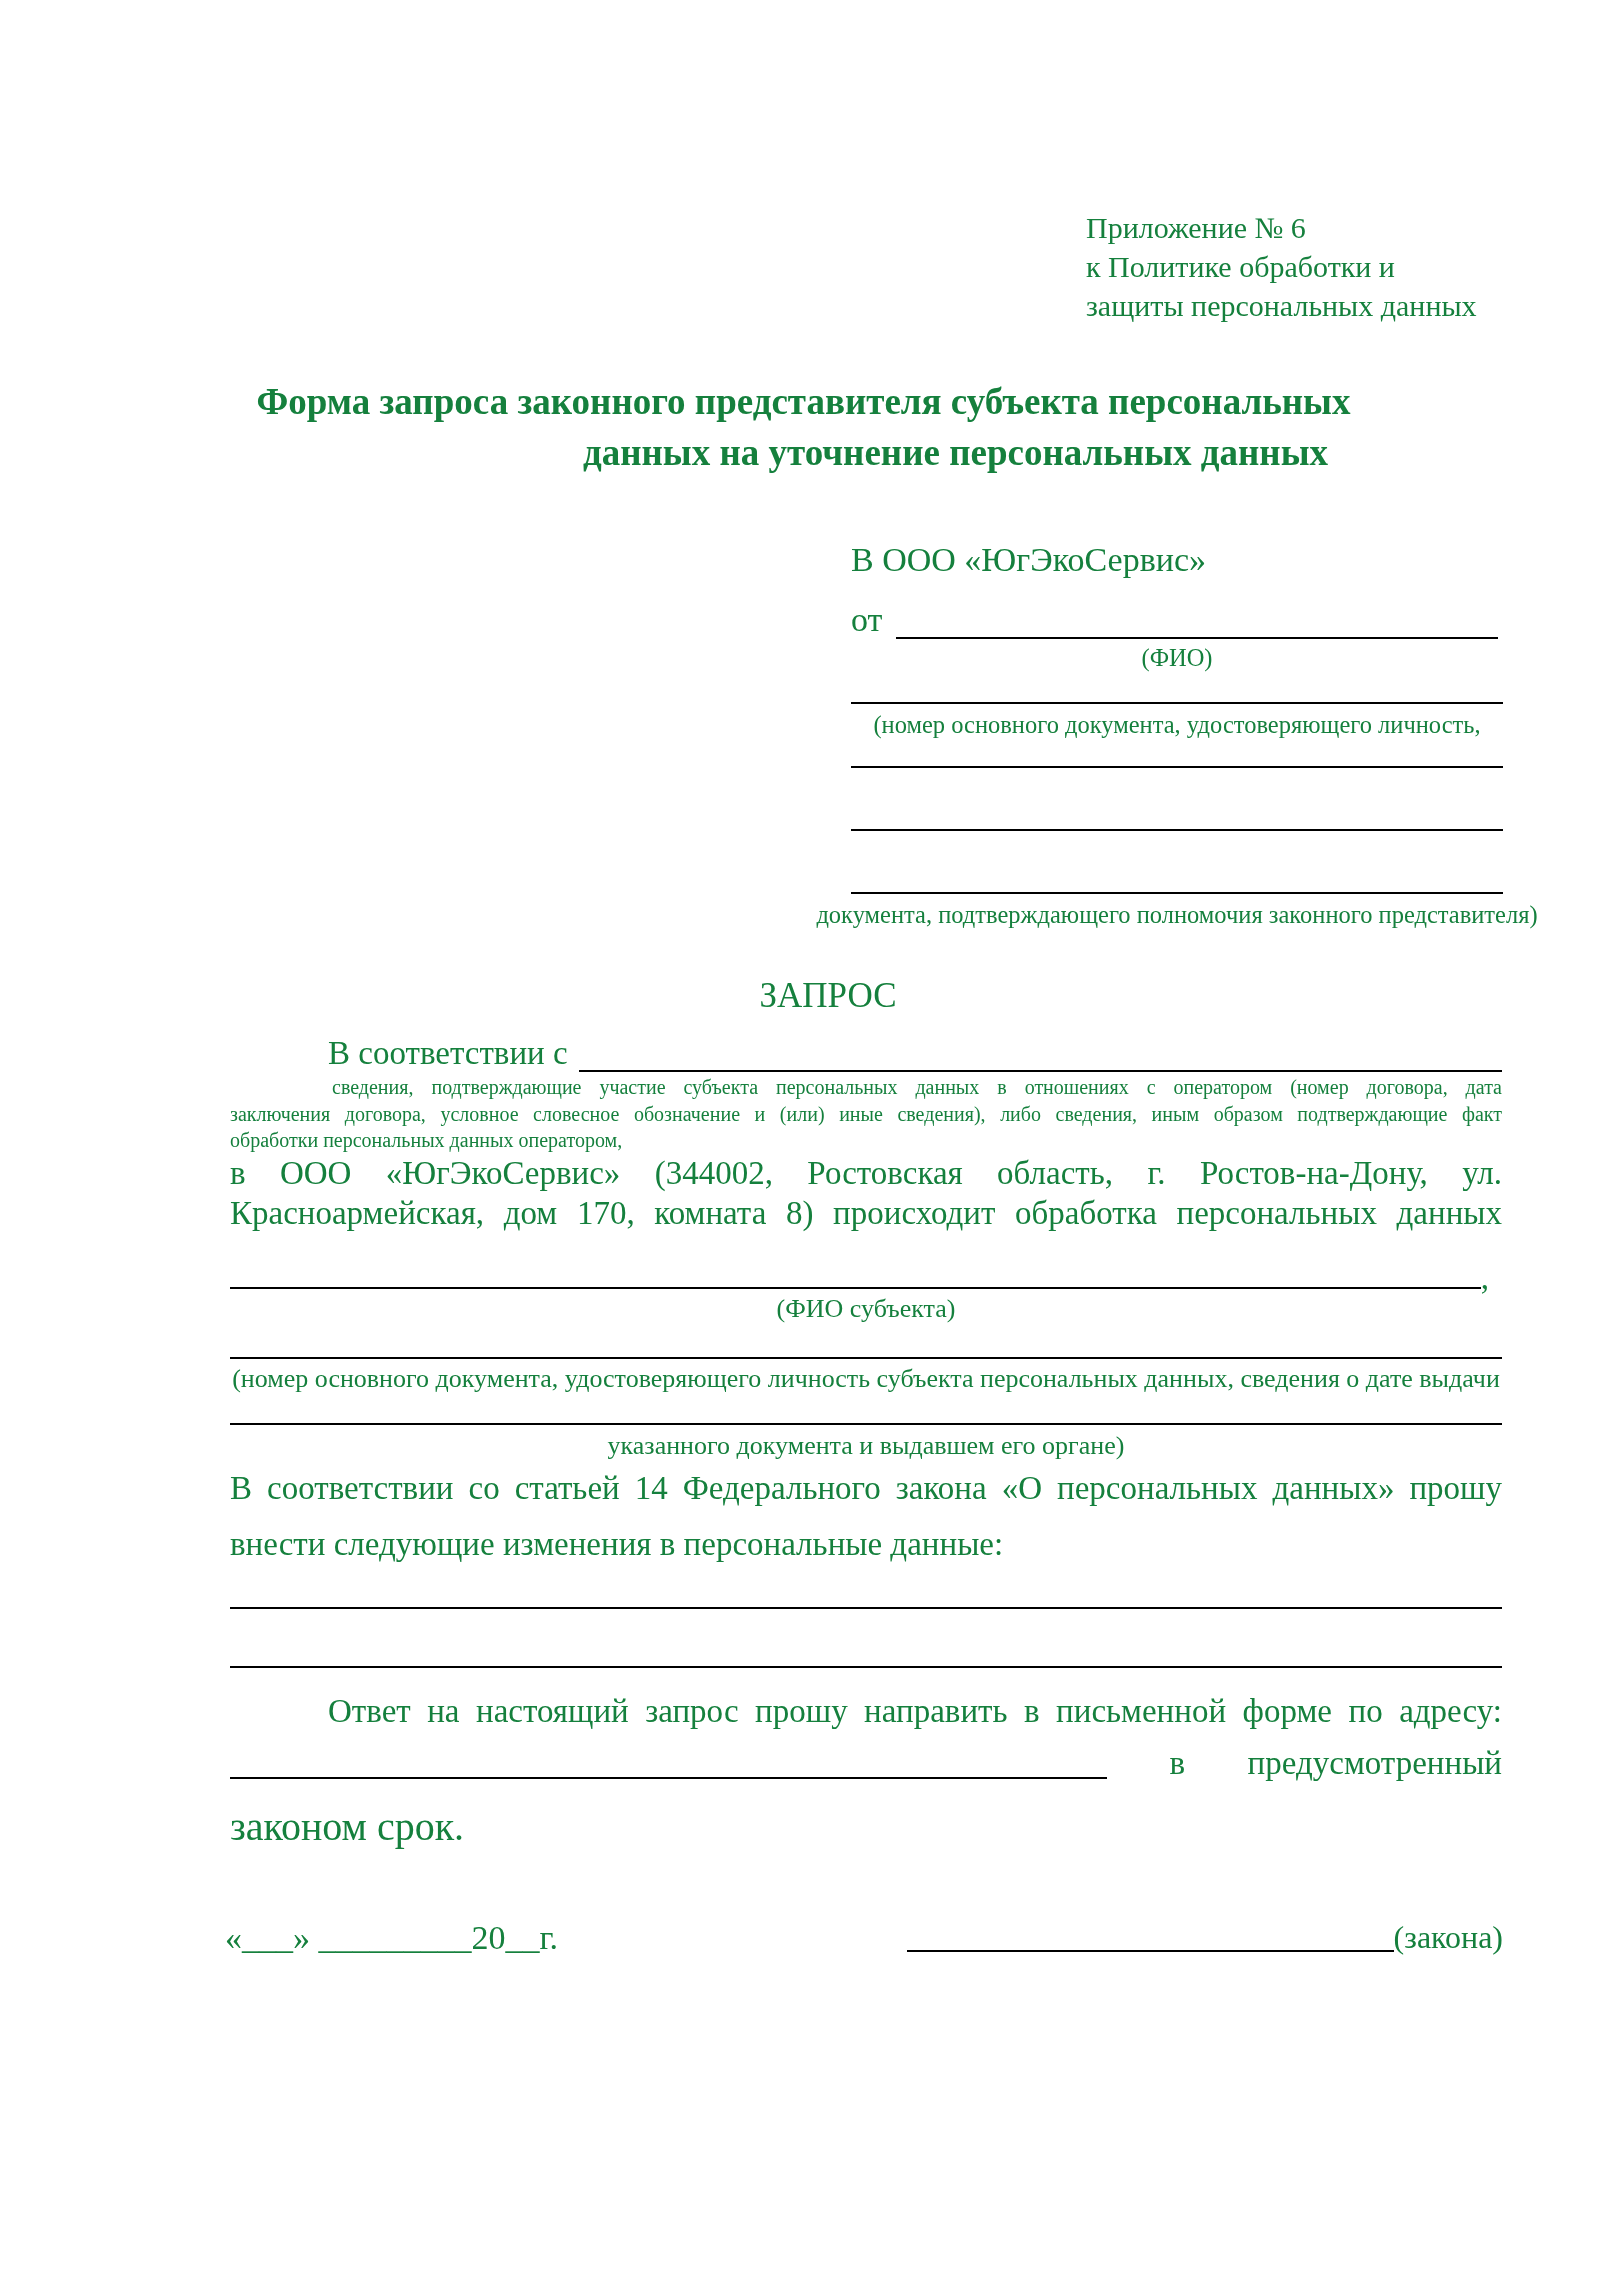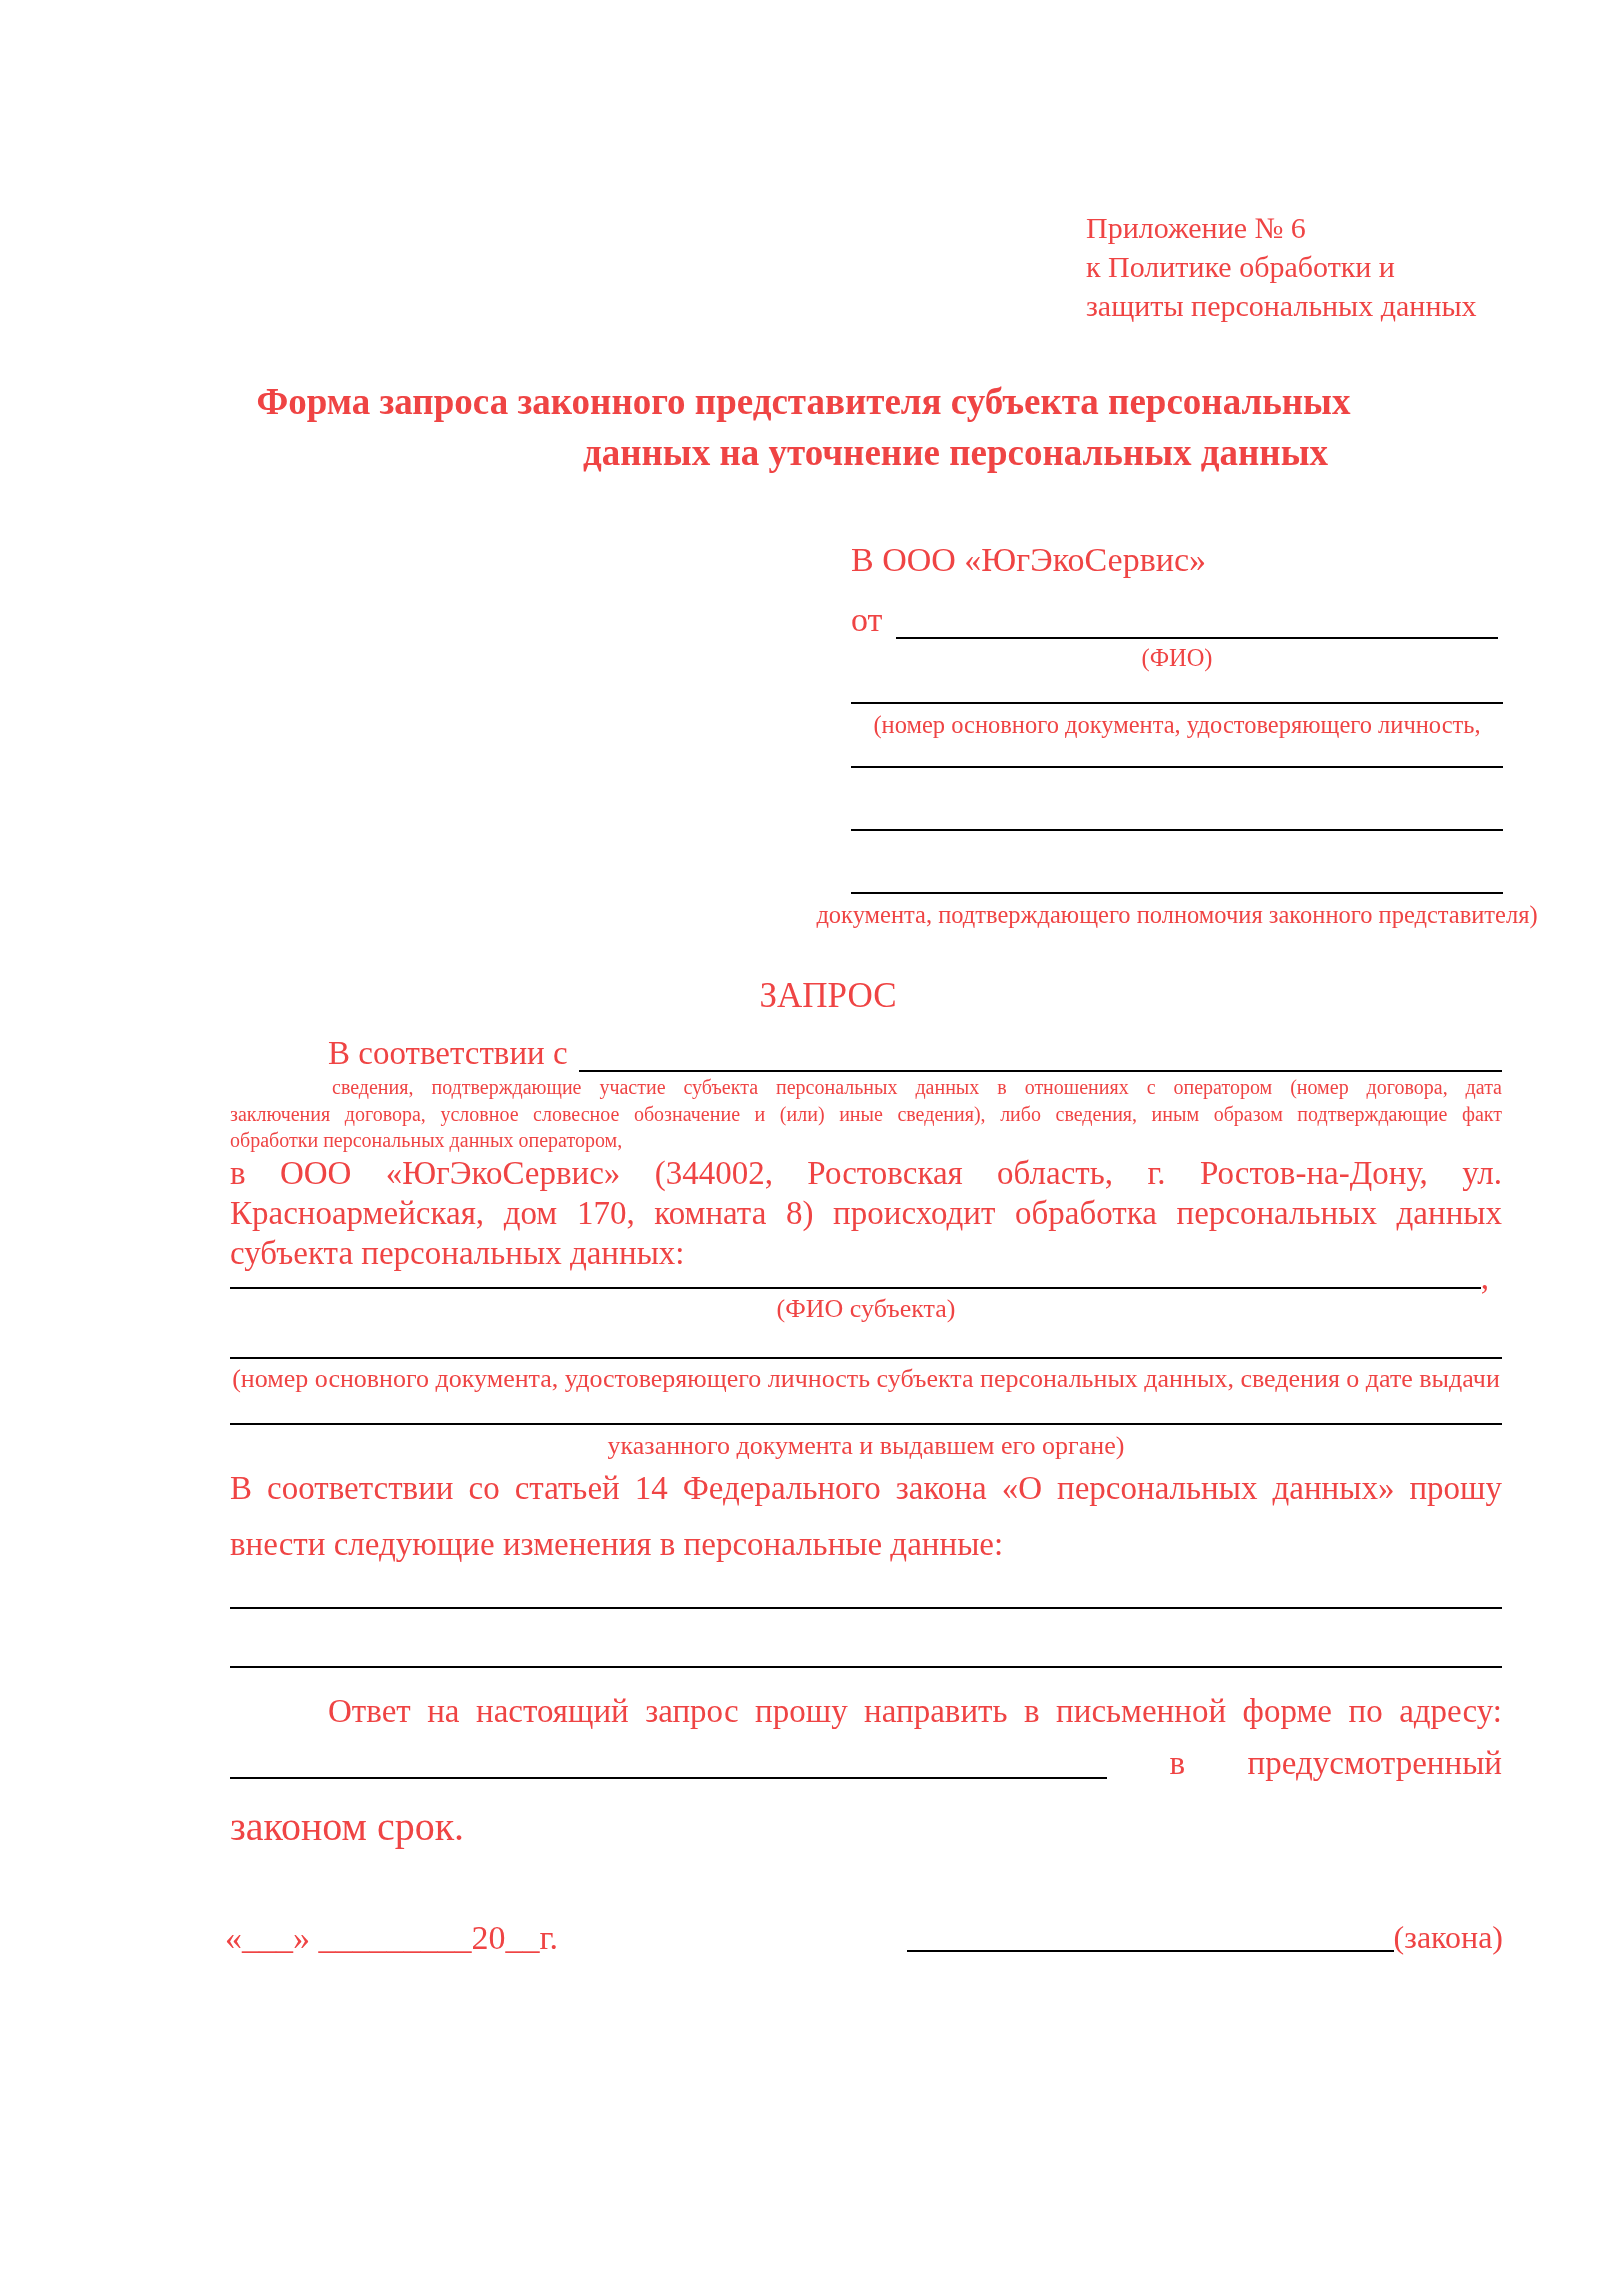--- a/index.html
+++ b/index.html
@@ -1,21 +1,21 @@
 <!DOCTYPE html>
 <html><head>
 <meta charset="utf-8">
 <style>
   html,body { margin:0; padding:0; background:#ffffff; }
   .page {
     position:relative;
     width:1621px; height:2293px;
     background:#ffffff;
     font-family:"Liberation Serif","DejaVu Serif",serif;
-    color:#ef4444;
+    color:#15803d;
     overflow:hidden;
   }
   
   .appendix { position:absolute; left:1086px; top:208px; width:423px;
               font-size:30px; line-height:39px; }
   .appendix .ooo-row { display:flex; align-items:flex-end; }
   .appendix .ooo-row .lbl { flex:0 0 auto; }
   .appendix .ooo-row .blank { flex:1 1 auto; border-bottom:2px solid #5a5a5a; height:29px; }
   
   .title-line { position:absolute; text-align:center; font-weight:bold;
@@ -114,21 +114,20 @@
 
   <div class="footnote">
     <div class="jl ind">сведения, подтверждающие участие субъекта персональных данных в отношениях с оператором (номер договора, дата</div>
     <div class="jl">заключения договора, условное словесное обозначение и (или) иные сведения), либо сведения, иным образом подтверждающие факт</div>
     <div>обработки персональных данных оператором,</div>
   </div>
 
   <div class="operator">
     <div class="jline">в ООО «ЮгЭкоСервис» (344002, Ростовская область, г. Ростов-на-Дону, ул.</div>
     <div class="jline">Красноармейская, дом 170, комната 8) происходит обработка персональных данных</div>
-    <div>субъекта персональных данных:</div>
   </div>
 
   <div class="fio-row">
     <span class="blank"></span>
     <span class="comma">,</span>
   </div>
   <div class="caption-wide" style="top:1294px;">(ФИО субъекта)</div>
 
   <div class="hrule" style="top:1357px;"></div>
   <div class="caption-wide" style="top:1364px;">(номер основного документа, удостоверяющего личность субъекта персональных данных, сведения о дате выдачи</div>

